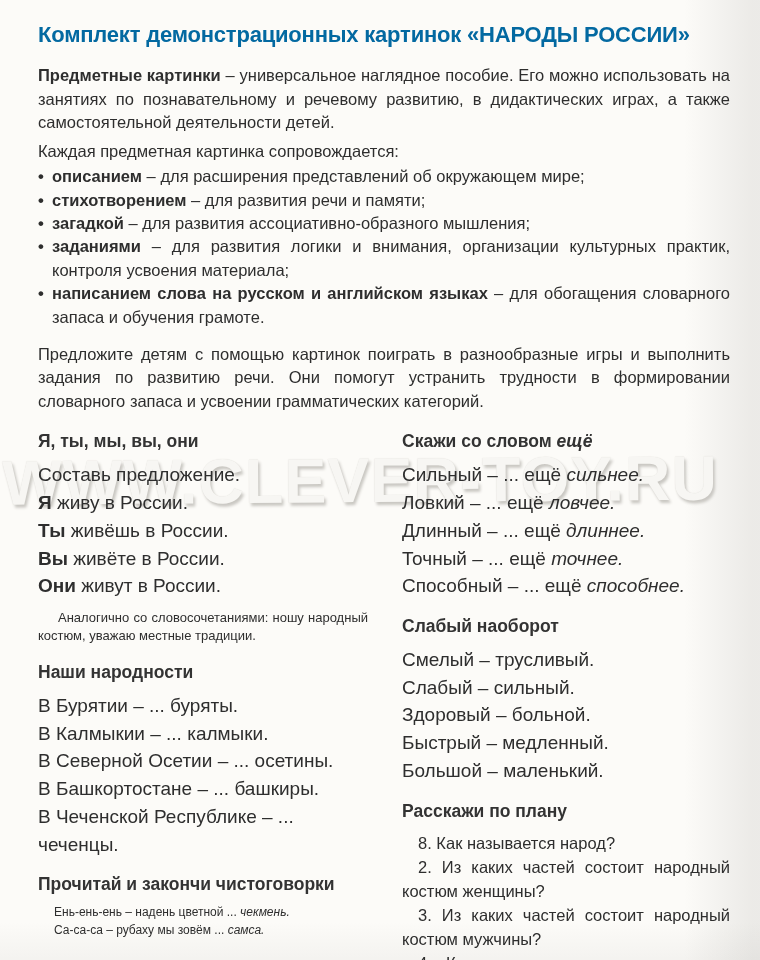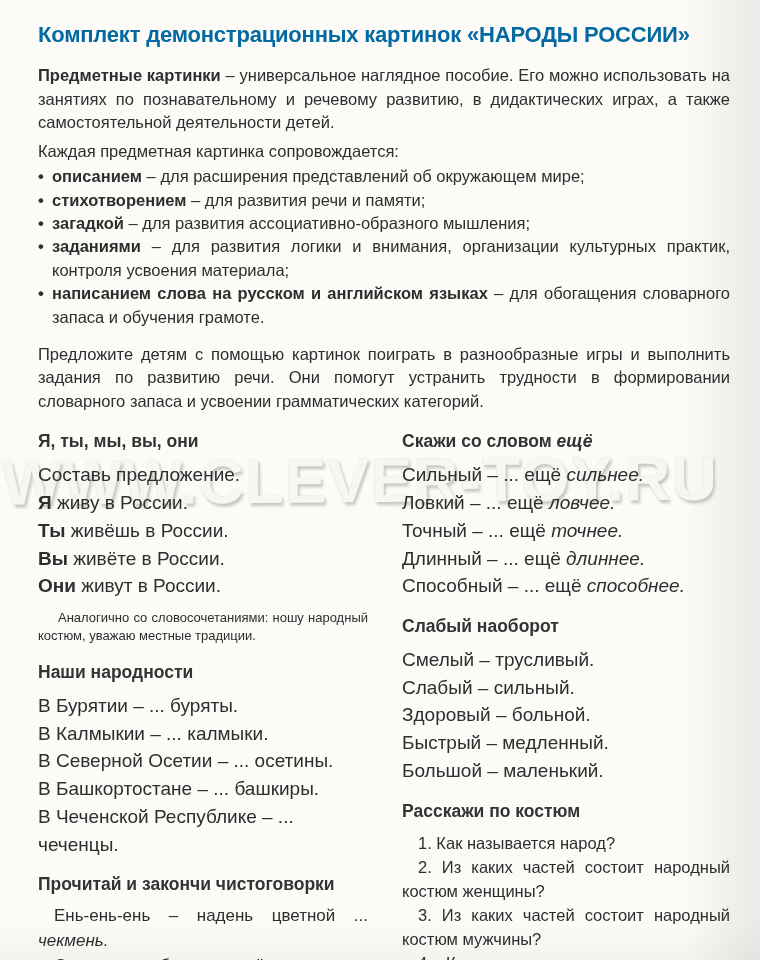--- a/index.html
+++ b/index.html
@@ -36,21 +36,21 @@
     position:absolute;left:0;top:0;font-weight:bold;
   }
   .closing-para{margin-top:14px;}
   .columns{display:flex;gap:34px;margin-top:18px;}
   .col{width:330px;}
   .col-right{width:328px;}
   h2.sec{font-size:17.5px;font-weight:bold;color:#333;margin:16px 0 9px 0;line-height:1.2;}
   h2.sec:first-child{margin-top:0;}
   .line{font-size:19px;line-height:1.46;}
   .note{font-size:13px;line-height:1.42;text-align:justify;text-indent:20px;margin-top:9px;}
-  .tongue{font-size:17px;line-height:1.46;text-align:justify;text-indent:16px;}
+  .tongue{font-size:12px;line-height:1.46;text-align:justify;text-indent:16px;}
   .question{font-size:16.5px;line-height:1.46;text-align:justify;text-indent:16px;}
   i.it{font-style:italic;}
   b.bd{font-weight:bold;}
   .hd-it{font-style:italic;}
 </style>
 </head>
 <body>
 
 <div class="watermark">WWW.CLEVER-TOY.RU</div>
 
@@ -93,33 +93,33 @@
       <h2 class="sec">Прочитай и закончи чистоговорки</h2>
       <p class="tongue"><span>Ень-ень-ень – надень цветной ... </span><i class="it">чекмень.</i></p>
       <p class="tongue"><span>Са-са-са – рубаху мы зовём ... </span><i class="it">самса.</i></p>
 
     </div>
 
     <div class="col col-right">
       <h2 class="sec"><span>Скажи со словом </span><span class="hd-it">ещё</span></h2>
       <p class="line"><span>Сильный – ... ещё </span><i class="it">сильнее.</i></p>
       <p class="line"><span>Ловкий – ... ещё </span><i class="it">ловчее.</i></p>
+      <p class="line"><span>Длинный – ... ещё </span><i class="it">длиннее.</i></p>
       <p class="line"><span>Точный – ... ещё </span><i class="it">точнее.</i></p>
-      <p class="line"><span>Длинный – ... ещё </span><i class="it">длиннее.</i></p>
       <p class="line"><span>Способный – ... ещё </span><i class="it">способнее.</i></p>
 
       <h2 class="sec">Слабый наоборот</h2>
       <p class="line">Смелый – трусливый.</p>
       <p class="line">Слабый – сильный.</p>
       <p class="line">Здоровый – больной.</p>
       <p class="line">Быстрый – медленный.</p>
       <p class="line">Большой – маленький.</p>
 
-      <h2 class="sec">Расскажи по костюм</h2>
-      <p class="question">1. Как называется народ?</p>
+      <h2 class="sec">Расскажи по плану</h2>
+      <p class="question">8. Как называется народ?</p>
       <p class="question">2. Из каких частей состоит народный костюм женщины?</p>
       <p class="question">3. Из каких частей состоит народный костюм мужчины?</p>
       <p class="question">4. Какие основные цвета народного костюма?</p>
 
     </div>
 
   </div>
 </div>
 
 </body></html>

